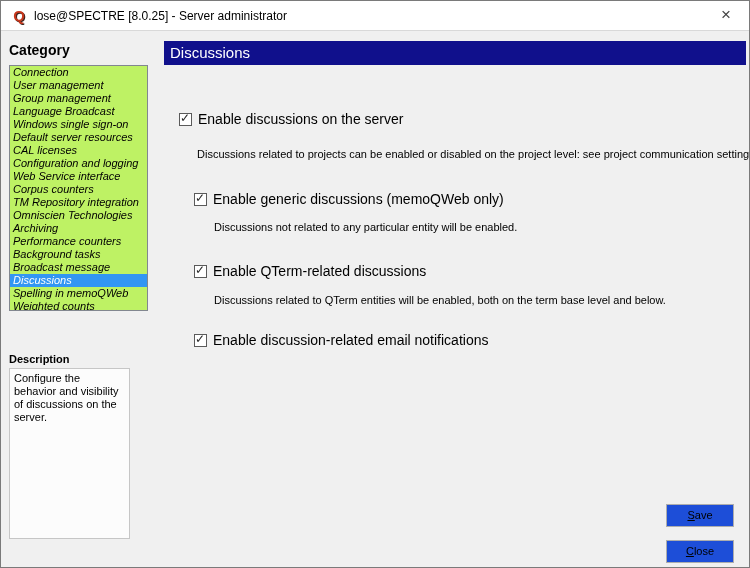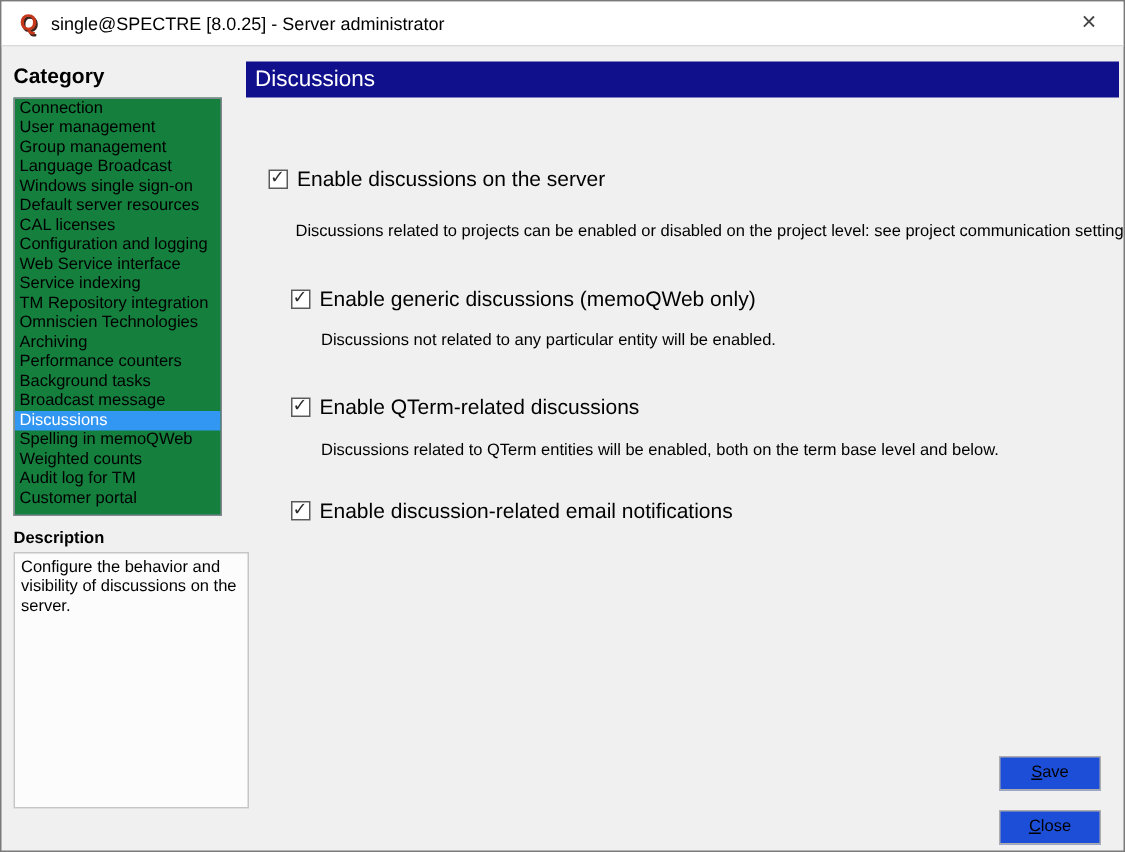--- a/index.html
+++ b/index.html
@@ -32,35 +32,35 @@
     text-align:center; line-height:27px; font-size:17px; color:#444;
     cursor:default;
   }
 
   
   .category-label {
     position:absolute; left:8px; top:41px;
     font-size:14px; font-weight:bold; color:#000;
   }
   .listbox {
-    position:absolute; left:8px; top:64px; width:139px; height:279px;
-    background:#15803d; border:1px solid #828790; overflow:hidden;
+    position:absolute; left:8px; top:64px; width:139px; height:246px;
+    background:#bef264; border:1px solid #828790; overflow:hidden;font-style:italic;
   }
   .list-item {
     height:13px; line-height:13px; font-size:11px; color:#000;
     padding-left:3px; white-space:nowrap; overflow:hidden;
   }
   .list-item.selected { background:#3296f3; color:#ffffff; }
 
   .description-label {
     position:absolute; left:8px; top:352px;
     font-size:11px; font-weight:bold; color:#000;
   }
   .description-box {
-    position:absolute; left:8px; top:367px; width:157px; height:171px;
+    position:absolute; left:8px; top:367px; width:121px; height:171px;
     background:#fcfcfc; border:1px solid #c6c6c6;
     font-size:11px; line-height:13px; color:#000; padding:3px 4px;
   }
 
   
   .main-header {
     position:absolute; left:163px; top:40px; width:582px; height:24px;
     background:#10108c; color:#ffffff;
     font-size:15px; line-height:24px; padding-left:6px;
   }
@@ -102,21 +102,21 @@
   #save-btn  { left:665px; top:503px; }
   #close-btn2 { left:665px; top:539px; }
 </style>
 </head>
 <body>
 
 <div class="window">
 
   <div class="titlebar">
     <div class="app-icon">Q</div>
-    <div class="title-text">single@SPECTRE [8.0.25] - Server administrator</div>
+    <div class="title-text">lose@SPECTRE [8.0.25] - Server administrator</div>
     <div class="close-btn">×</div>
   </div>
 
   <div class="category-label">Category</div>
 
   <div class="listbox">
 
       <div class="list-item">Connection</div>
 
       <div class="list-item">User management</div>
@@ -128,21 +128,21 @@
       <div class="list-item">Windows single sign-on</div>
 
       <div class="list-item">Default server resources</div>
 
       <div class="list-item">CAL licenses</div>
 
       <div class="list-item">Configuration and logging</div>
 
       <div class="list-item">Web Service interface</div>
 
-      <div class="list-item">Service indexing</div>
+      <div class="list-item">Corpus counters</div>
 
       <div class="list-item">TM Repository integration</div>
 
       <div class="list-item">Omniscien Technologies</div>
 
       <div class="list-item">Archiving</div>
 
       <div class="list-item">Performance counters</div>
 
       <div class="list-item">Background tasks</div>

